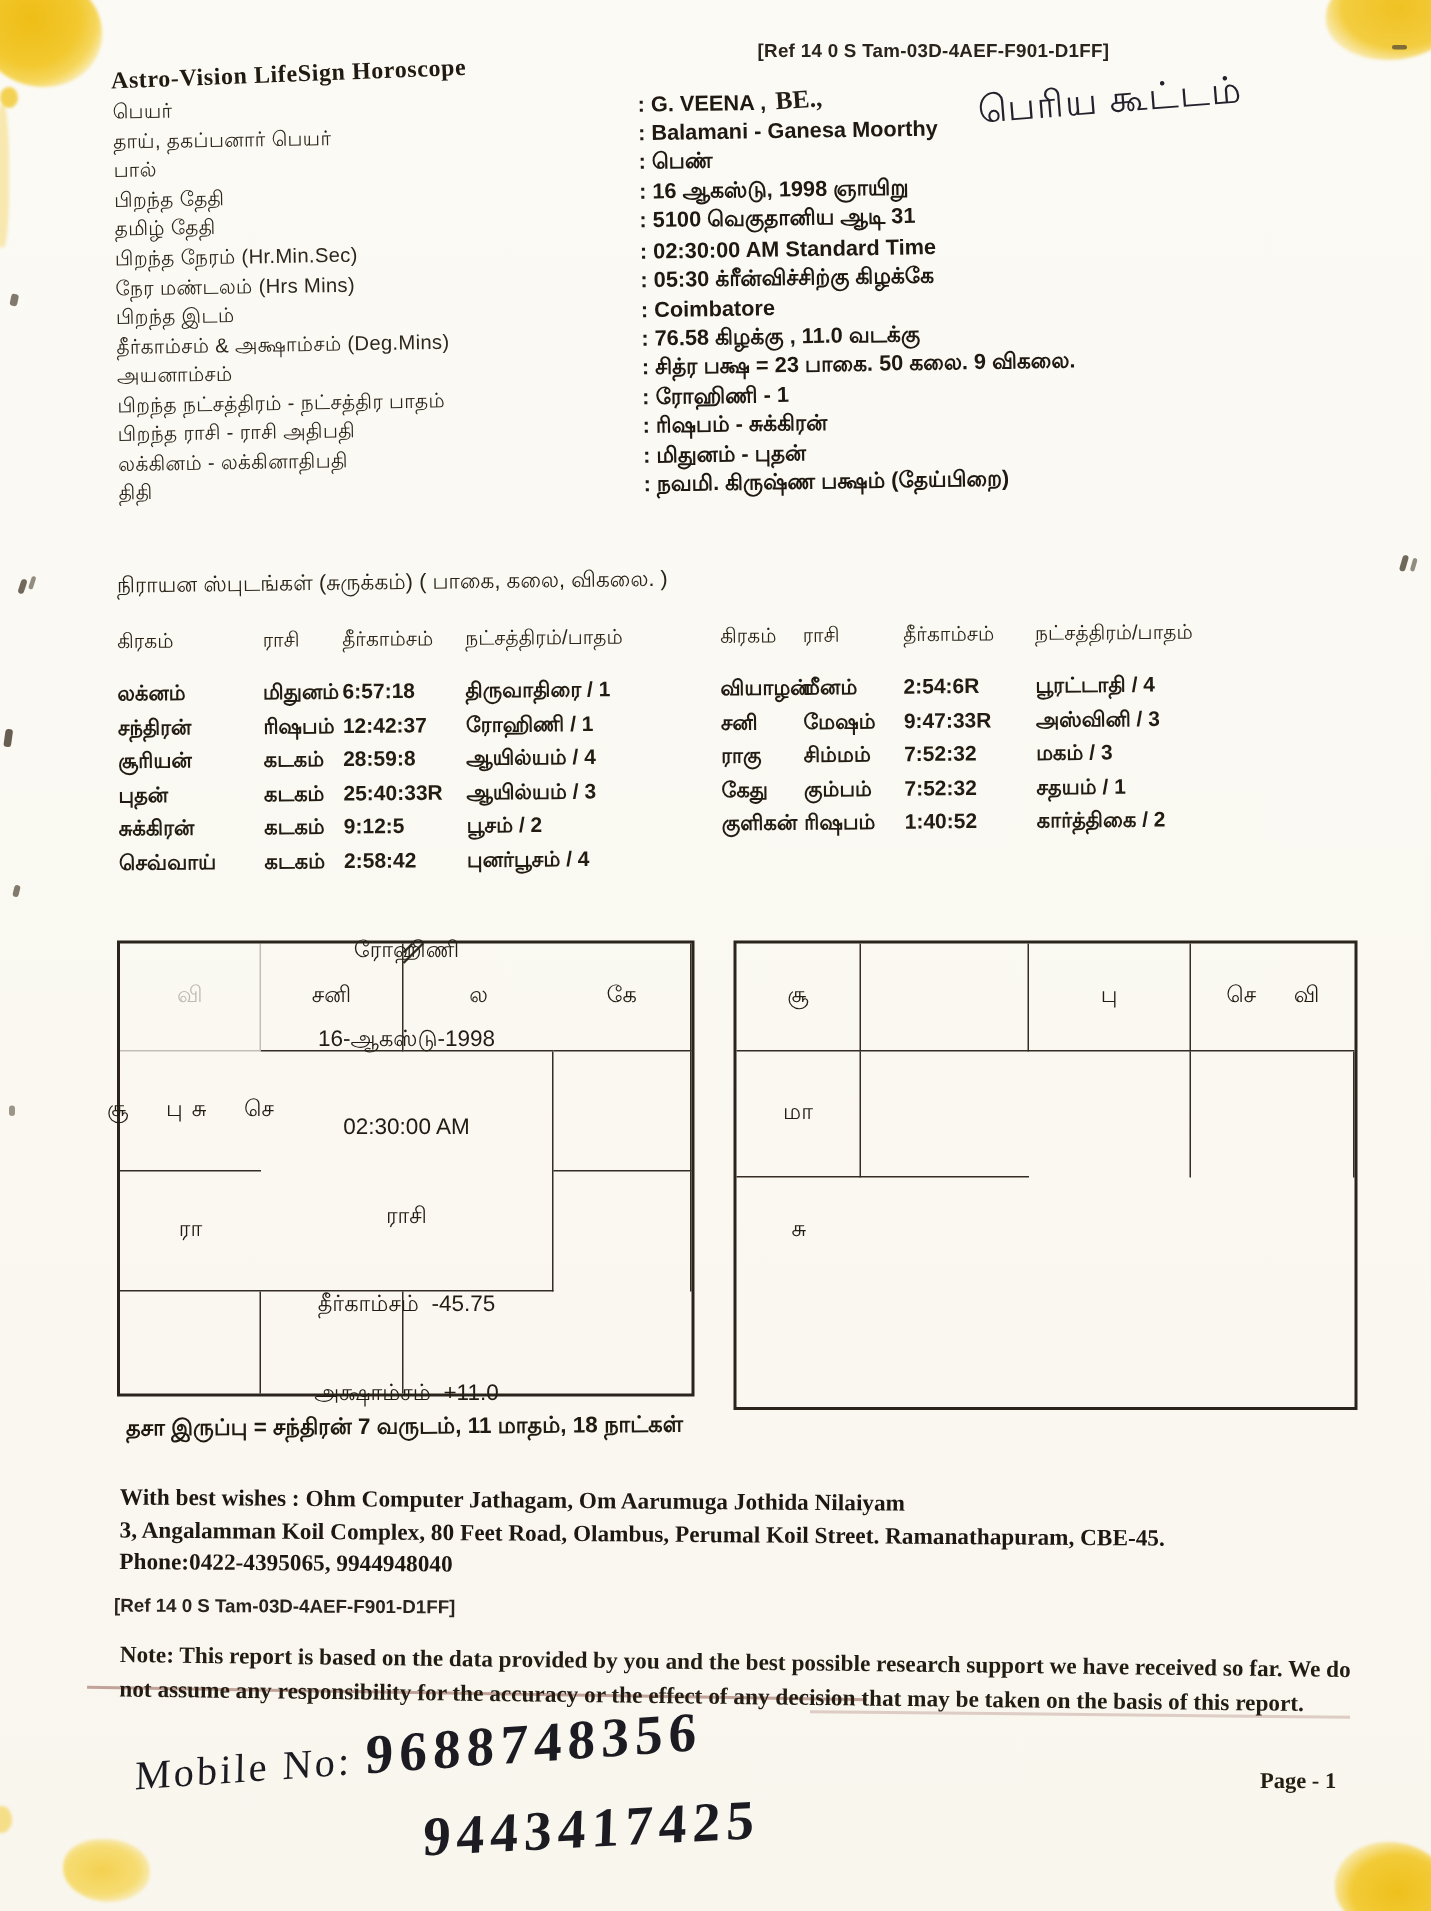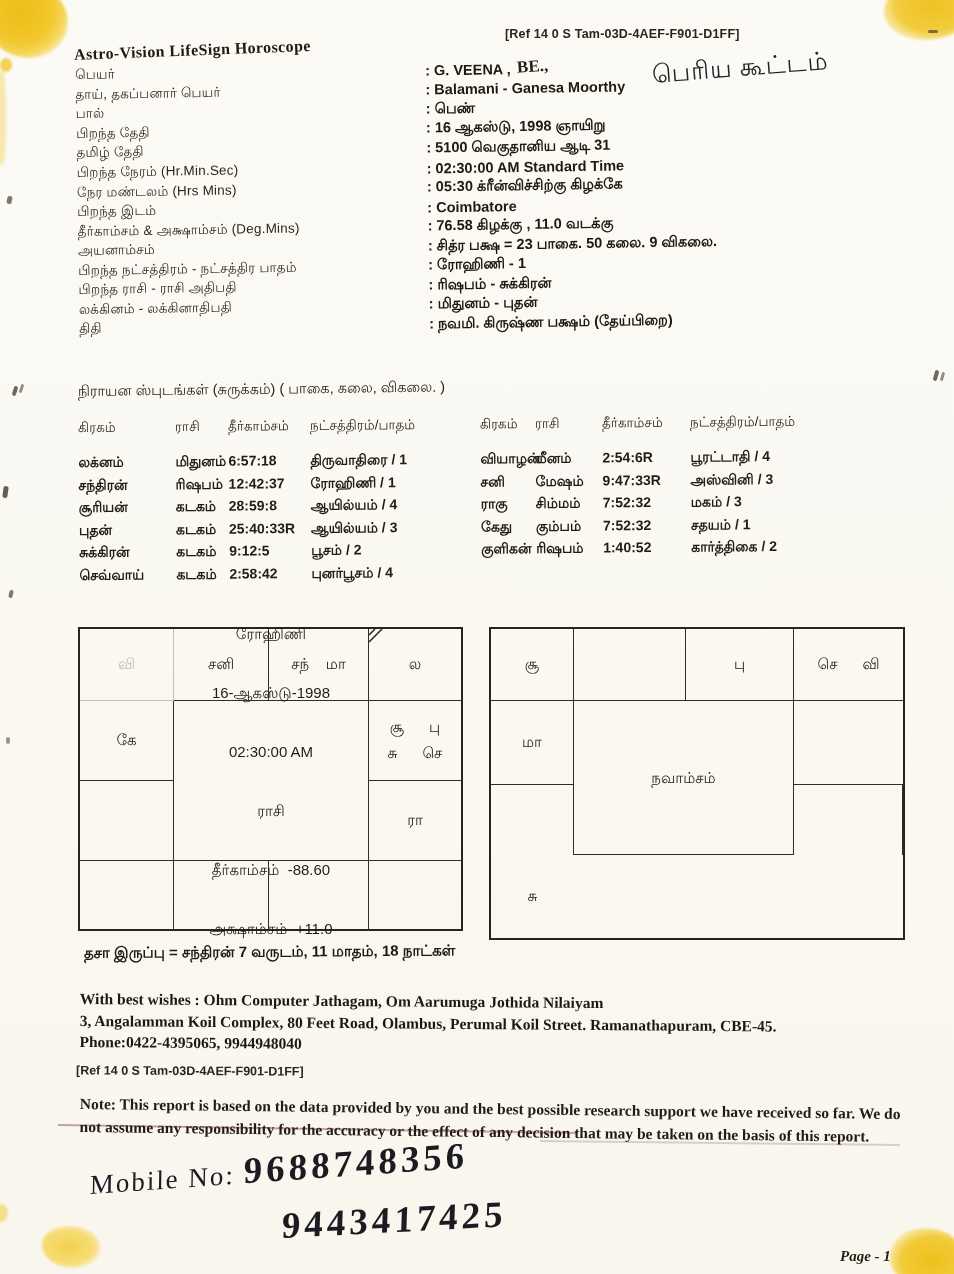--- a/index.html
+++ b/index.html
@@ -40,38 +40,38 @@
     transform:rotate(-0.5deg);transform-origin:left top;}
   .ph{height:34px;font-size:13.5px;color:#2c2518;display:flex;align-items:flex-start;}
   .pc{height:22.6px;font-size:14px;font-weight:bold;color:#221c12;white-space:pre;}
   
   .chart{position:absolute;border:2px solid #2b241c;display:grid;background:transparent;}
   .rasi{left:78px;top:627px;width:381px;height:300px;grid-template-columns:94px 95px 100px 92px;grid-template-rows:72px 80px 80px 68px;}
   .nava{left:489px;top:627px;width:412px;height:309px;grid-template-columns:83px 112px 108px 109px;grid-template-rows:72px 84px 70px 83px;}
   .cell{position:relative;border-right:1.4px solid #352d23;border-bottom:1.4px solid #352d23;
     display:flex;align-items:center;justify-content:center;white-space:pre;font-size:15px;color:#221c12;}
   .cell.cl{border-right:none;} .cell.rl{border-bottom:none;}
-  .cell.two{flex-direction:column;justify-content:center;gap:6px;}
+  .cell.two{flex-direction:row;justify-content:center;gap:6px;}
   .faint{opacity:.28;}
   .ctr{grid-row:2 / span 2;grid-column:2 / span 2;flex-direction:column;line-height:23px;gap:36px;}
   .ctr .cline{font-size:15px;white-space:pre;}
   .lagna{position:absolute;left:-1px;top:-1px;width:22px;height:22px;}
   
   .dasa{position:absolute;left:84px;top:944px;font-size:15px;font-weight:bold;color:#201a10;transform:rotate(-0.4deg);transform-origin:left center;white-space:pre;}
   .wishes{position:absolute;left:80px;top:988px;width:840px;font-family:"Liberation Serif","DejaVu Serif",serif;
     font-weight:bold;font-size:15.5px;line-height:21.5px;color:#1e1810;transform:rotate(0.45deg);transform-origin:left top;}
   .ref-bottom{position:absolute;left:76px;top:1064px;font-size:12.5px;font-weight:bold;color:#2a241c;transform:rotate(0.3deg);}
   .note{position:absolute;left:80px;top:1092px;width:842px;font-family:"Liberation Serif","DejaVu Serif",serif;
     font-weight:600;font-size:15.5px;line-height:23px;color:#221c13;transform:rotate(0.7deg);transform-origin:left top;}
   .mline1{position:absolute;left:90px;top:1160px;transform:rotate(-4deg) skewX(-5deg);transform-origin:left center;white-space:pre;}
   .mlabel{font-family:cursive;font-size:27px;color:#1c1b22;letter-spacing:2px;}
   .mnum{font-family:cursive;font-size:37px;color:#1c1b22;letter-spacing:4px;font-weight:bold;}
   .mline2{position:absolute;left:282px;top:1204px;transform:rotate(-3deg) skewX(-5deg);transform-origin:left center;}
-  .pageno{position:absolute;left:840px;top:1248px;font-family:"Liberation Serif","DejaVu Serif",serif;
-    font-weight:bold;font-size:15px;color:#241d12;font-style:italic;}
+  .pageno{position:absolute;left:840px;top:1180px;font-family:"Liberation Serif","DejaVu Serif",serif;
+    font-weight:bold;font-size:15px;color:#241d12;}
 </style>
 </head>
 <body>
 
 <div class="page">
 
   <div class="stain stain-tl"></div>
   <div class="stain stain-tl2"></div>
   <div class="stain stain-edge"></div>
   <div class="stain stain-tr"></div>
@@ -216,55 +216,51 @@
     <div class="pc">புனர்பூசம் / 4</div>
     <div class="pc"></div>
     <div class="pc"></div>
     <div class="pc"></div>
     <div class="pc"></div>
   </div>
 
   <div class="chart rasi">
     <div class="cell faint">வி</div>
     <div class="cell">சனி</div>
-    <div class="cell">சந்    மா</div>
     <div class="cell cl">
       <svg class="lagna" viewBox="0 0 22 22">
           <path d="M1 14 L14 1 M1 7 L7 1" stroke="#352d23" stroke-width="1.6" fill="none"></path>
         </svg>
       <span>ல</span>
     </div>
     <div class="cell">கே</div>
     <div class="cell ctr">
       <div class="cline">ரோஹிணி</div>
       <div class="cline">16-ஆகஸ்டு-1998</div>
       <div class="cline">02:30:00 AM</div>
       <div class="cline">ராசி</div>
-      <div class="cline">தீர்காம்சம்  -88.60</div>
+      <div class="cline">தீர்காம்சம்  -45.75</div>
       <div class="cline">அக்ஷாம்சம்  +11.0</div>
     </div>
     <div class="cell cl two">
       <span>சூ      பு</span>
       <span>சு      செ</span>
     </div>
     <div class="cell"></div>
     <div class="cell cl">ரா</div>
     <div class="cell rl"></div>
     <div class="cell rl"></div>
     <div class="cell rl"></div>
     <div class="cell rl cl"></div>
   </div>
 
   <div class="chart nava">
     <div class="cell">சூ</div>
     <div class="cell"></div>
     <div class="cell">பு</div>
-    <div class="cell ctr">
-      <div class="cline">நவாம்சம்</div>
-    </div>
     <div class="cell cl">செ      வி</div>
     <div class="cell">மா</div>
     <div class="cell cl"></div>
     <div class="cell rl"></div>
     <div class="cell rl"></div>
     <div class="cell rl cl">சு</div>
   </div>
 
   <div class="dasa">தசா இருப்பு = சந்திரன் 7 வருடம், 11 மாதம், 18 நாட்கள்</div>
 

